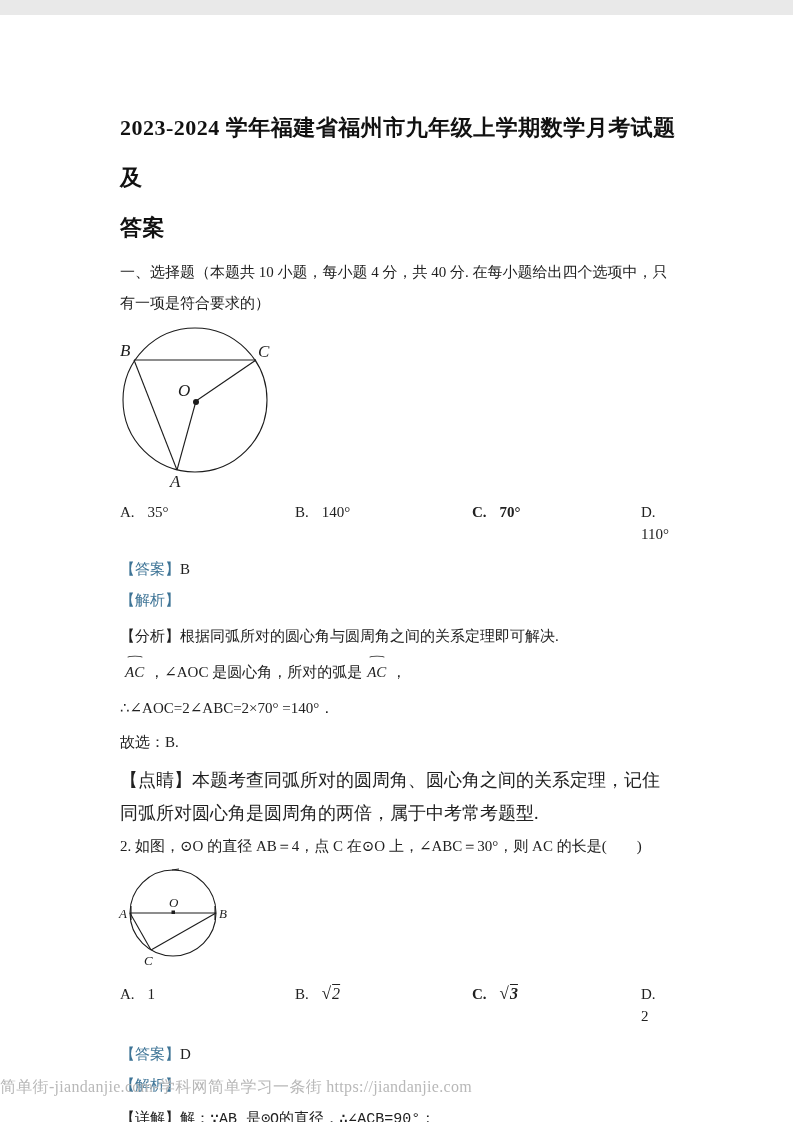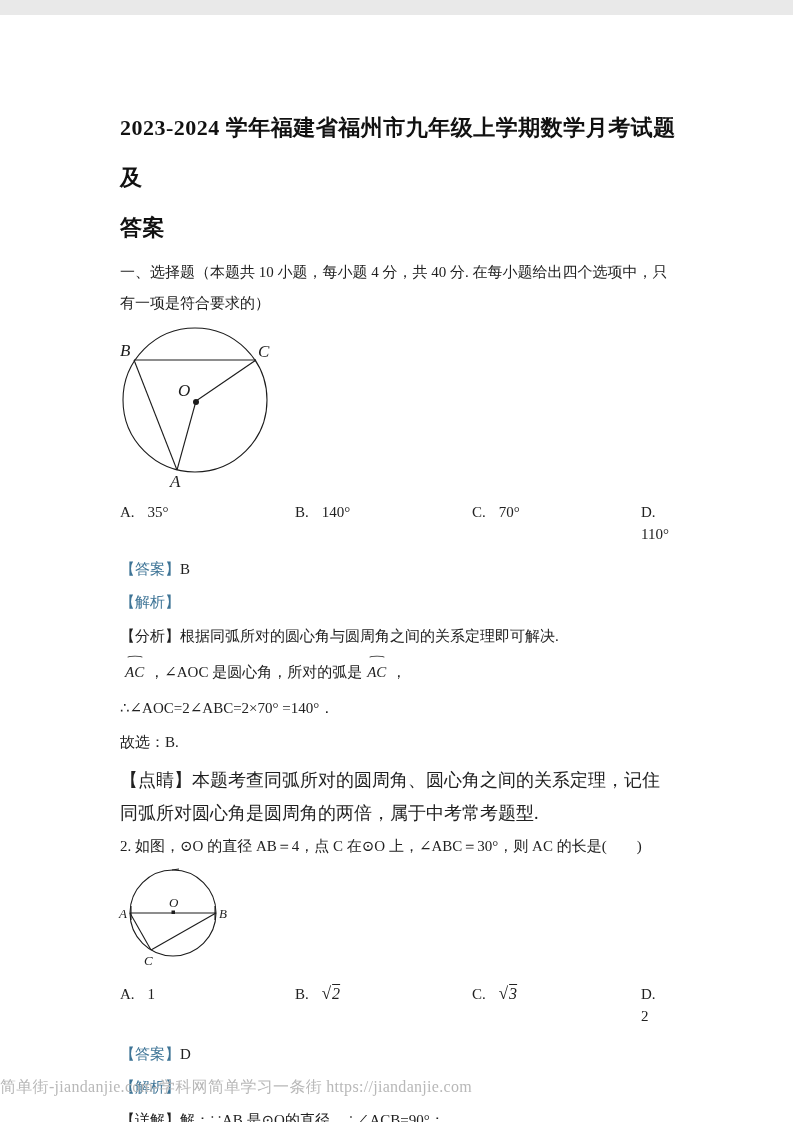--- a/index.html
+++ b/index.html
@@ -36,29 +36,29 @@
   .figure line, .figure circle.outline, .figure path { stroke:#1c1c1c; fill:none; stroke-width:1.1; }
   .figure .dot { fill:#1c1c1c; stroke:none; }
   .figure text { fill:#1c1c1c; font-style:italic; font-family:"Liberation Serif","DejaVu Serif",serif; }
   .fig1 text { font-size:17px; }
   .fig2 text { font-size:13px; }
 
   .options-row { display:flex; margin-top:10px; font-size:15px; line-height:22px; align-items:flex-start;gap:12px; }
   .opt { display:block; }
   .opt-1 { width:163px; }
   .opt-2 { width:165px; }
-  .opt-3 { width:157px; }
+  .opt-3 { width:157px;font-weight:bold; }
   .opt-4 { flex:1; }
   .opt-label { display:inline-block; margin-right:13px; }
   .rad { font-size:17px; }
   .rad-val { text-decoration:overline; font-style:italic; font-size:16px; padding:0 1px; }
 
   .ans-line  { margin-top:14px; }
   .blue-label { color:#3e7496;text-align:center; }
-  .mt13 { margin-top:13px; }
+  .mt13 { margin-top:13px;font-family:Liberation Mono, monospace; }
   .mt14 { margin-top:14px; }
   .detail-line { margin-top:14px; font-size:15px; line-height:24px; }
   .note-line { margin-top:12px; font-size:18px; line-height:33px; }
 
   .arc { position:relative; display:inline-block; font-style:italic; padding:0 2px; margin:0 3px; }
   .arc-hat {
     position:absolute; top:-9px; left:50%;
     transform:translateX(-50%) scaleX(2.1) scaleY(0.75);
     font-style:normal; font-size:13px; line-height:10px;
   }

